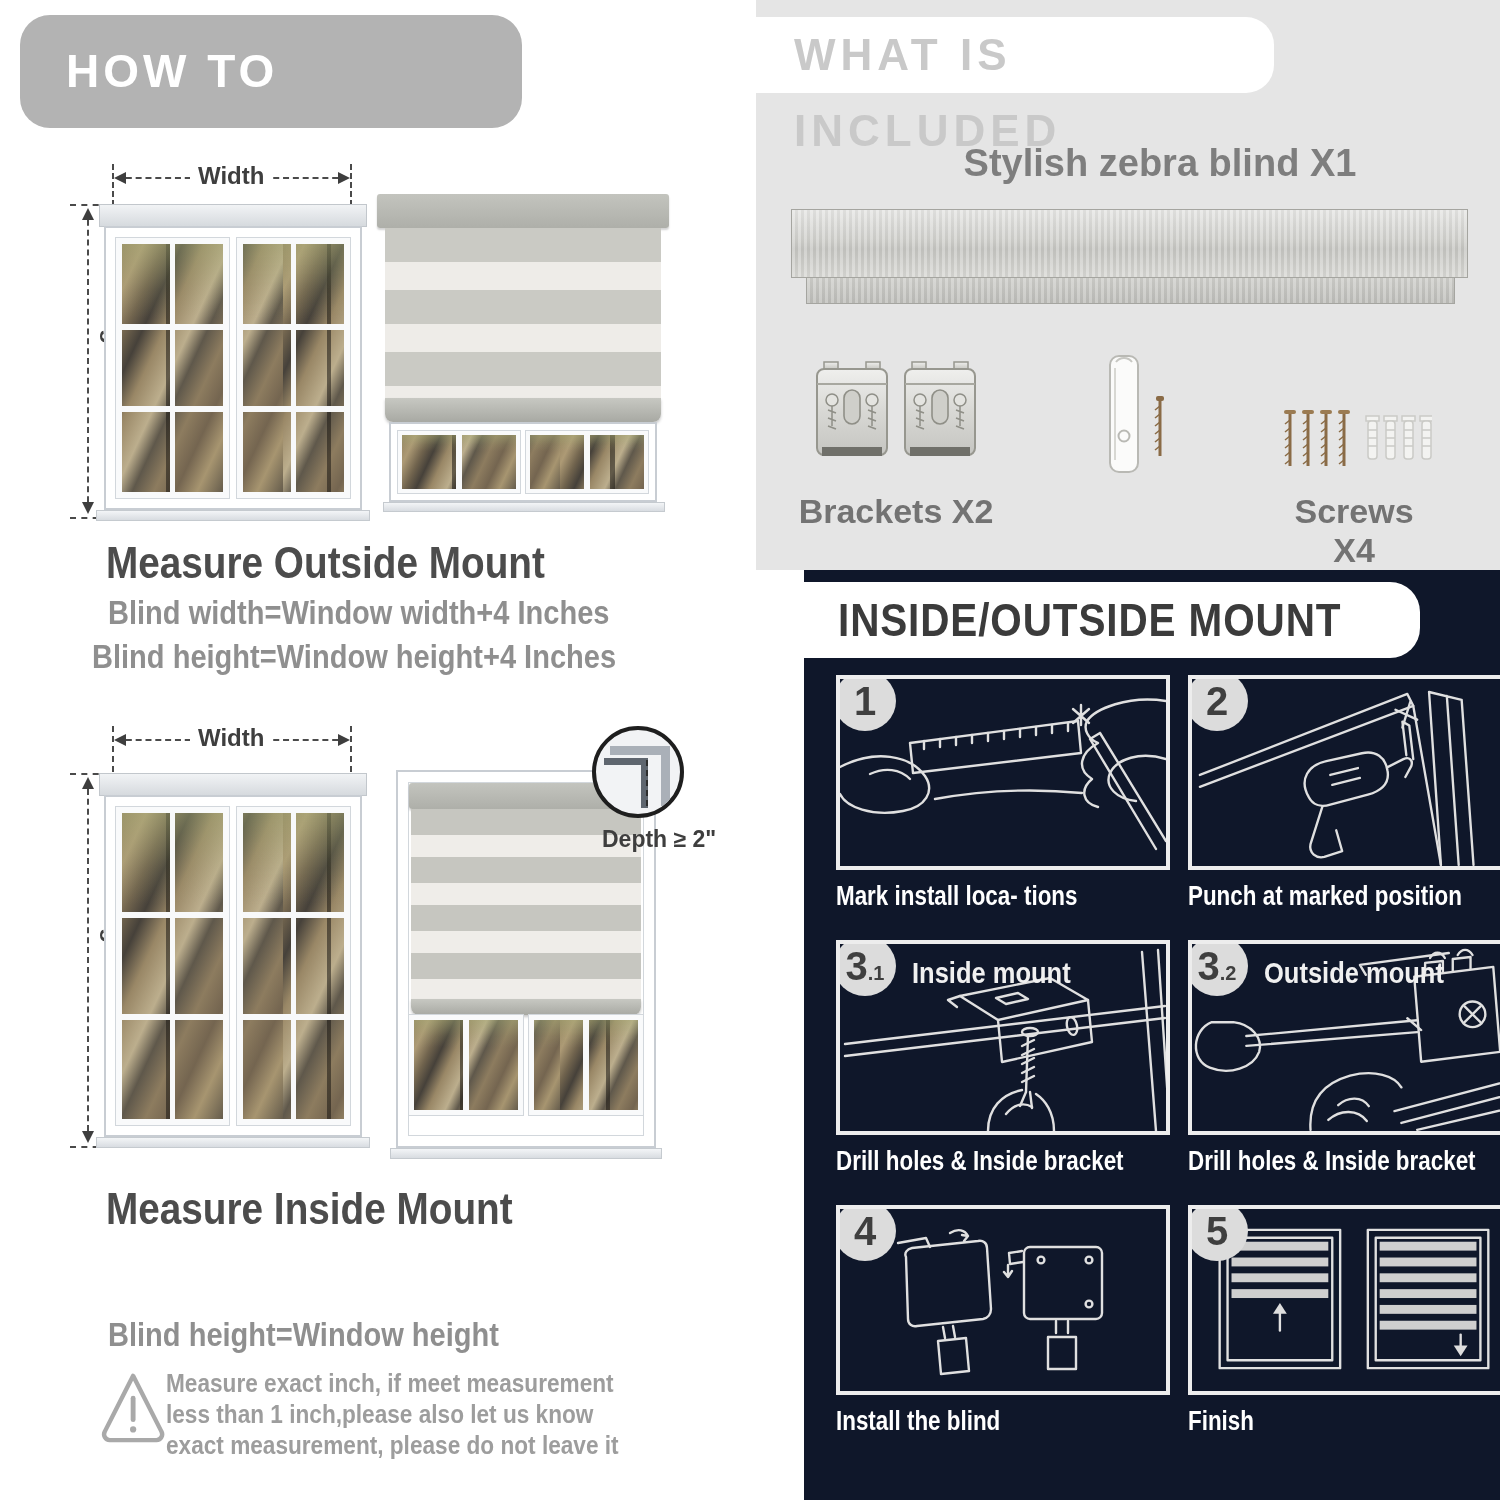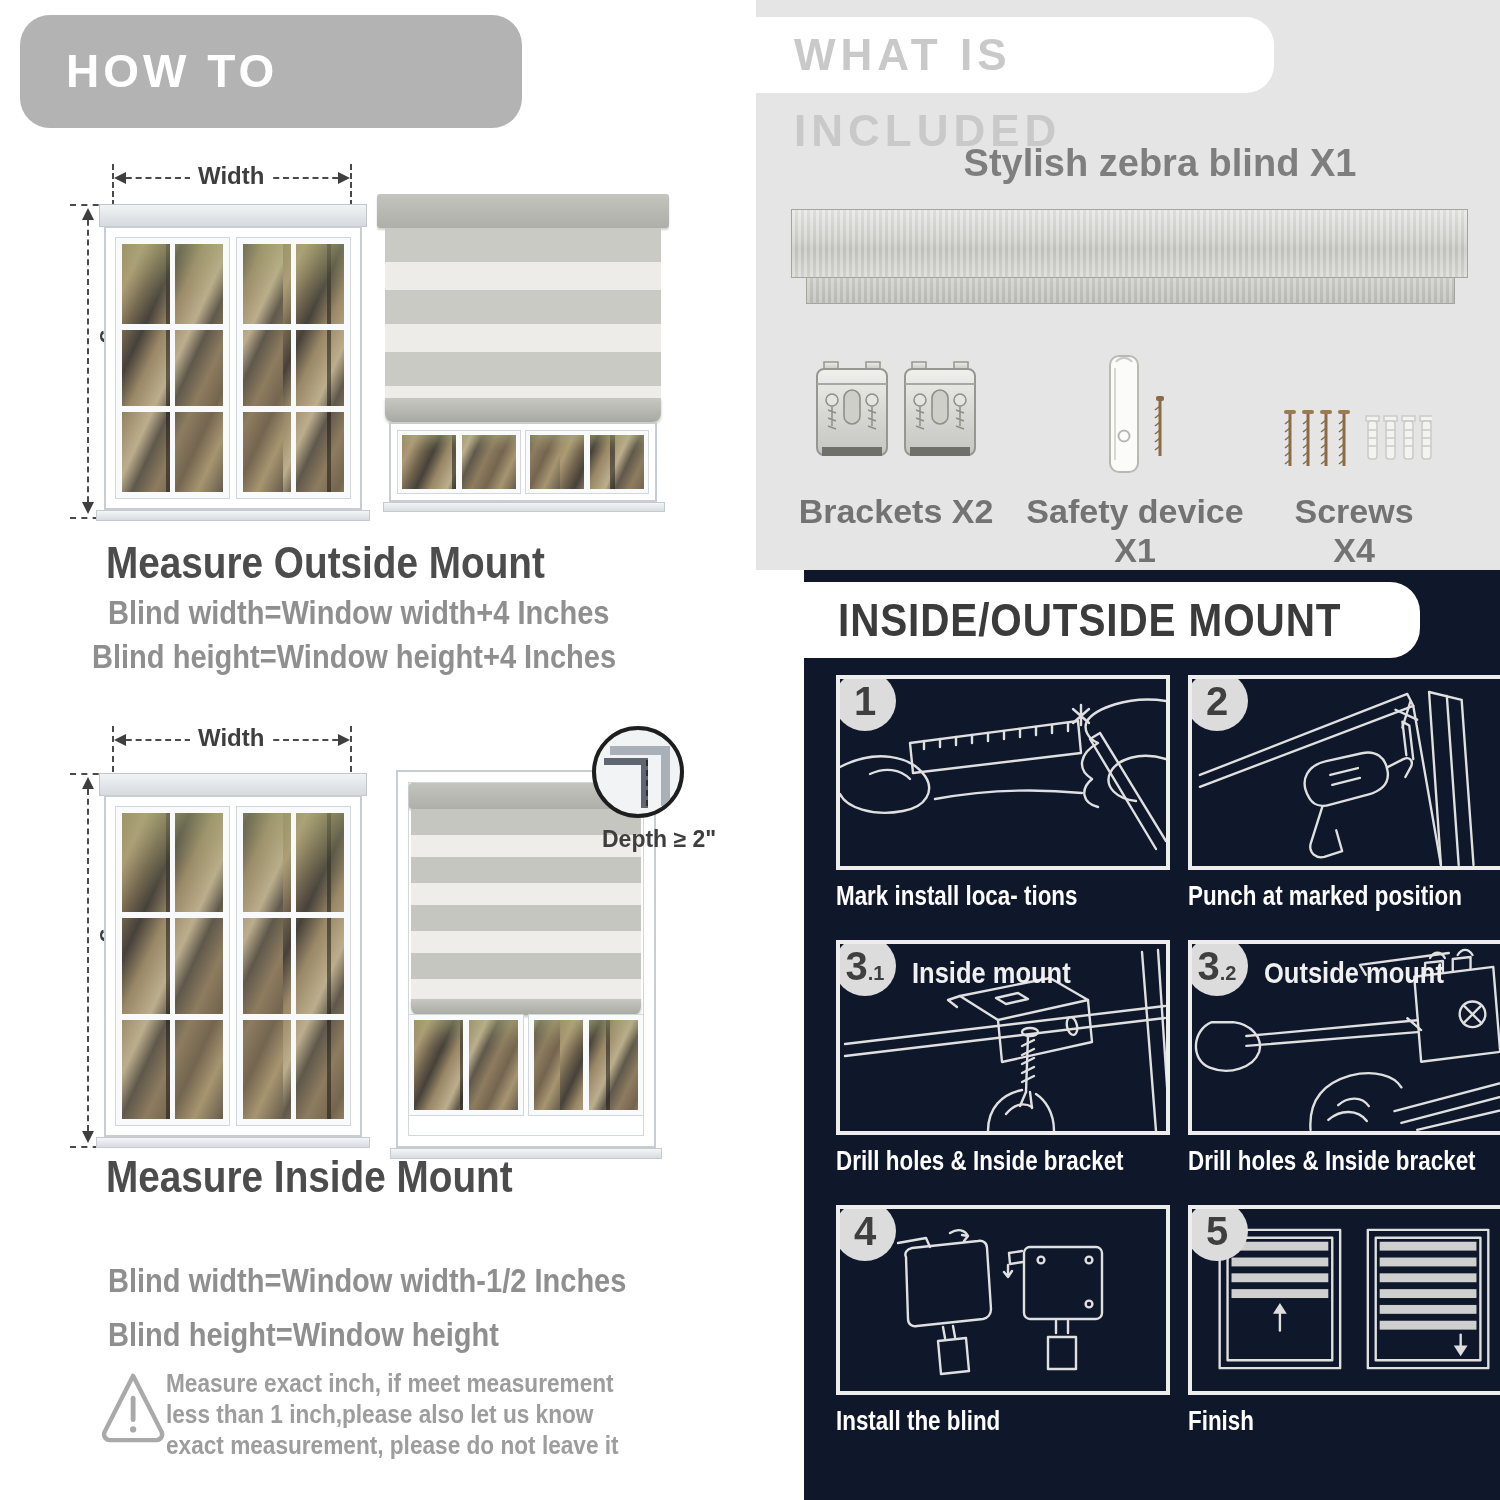--- a/index.html
+++ b/index.html
@@ -209,22 +209,21 @@
   </div>
   <div class="sill" style="left:390px;top:1148px;width:272px;height:11px;"></div>
 
   <div class="magnifier" style="left:592px;top:726px;">
     <div class="mag-l1"></div>
     <div class="mag-l2"></div>
     <div class="mag-dash"></div>
   </div>
   <div class="depth-label" style="left:602px;top:826px;">Depth ≥ 2"</div>
 
-  <div class="heading-dark" style="left:106px;top:1152px;"><span class="cond">Measure Inside Mount</span></div>
-  <div class="formula" style="left:108px;top:1262px;"><span class="cond">Blind width=Window width-1/2 Inches</span></div>
+  <div class="heading-dark" style="left:106px;top:1184px;"><span class="cond">Measure Inside Mount</span></div>
   <div class="formula" style="left:108px;top:1316px;"><span class="cond">Blind height=Window height</span></div>
 
   <div class="note-wrap">
     <svg width="68" height="80" viewBox="0 0 68 80">
       <path d="M34,7 L63,64 a6,6 0 0 1 -5,9 L10,73 a6,6 0 0 1 -5,-9 Z" fill="none" stroke="#a9a9a9" stroke-width="4.5" stroke-linejoin="round"></path>
       <line x1="34" y1="30" x2="34" y2="52" stroke="#a9a9a9" stroke-width="5" stroke-linecap="round"></line>
       <circle cx="34" cy="62" r="3.2" fill="#a9a9a9"></circle>
     </svg>
     <div class="note-text">Measure exact inch, if meet measurement less than 1 inch,please also let us know exact measurement, please do not leave it</div>
   </div>
@@ -320,21 +319,20 @@
           </g>
         <g transform="translate(140,8)">
             <rect x="0" y="0" width="13" height="5"></rect>
             <rect x="2" y="5" width="9" height="38" rx="3"></rect>
             <path d="M2,14 h9 M2,22 h9 M2,30 h9" fill="none"></path>
           </g>
       </g>
     </svg>
 
     <div class="item-label" style="left:40px;width:200px;text-align:center;">Brackets X2</div>
-    <div class="item-label" style="left:264px;width:230px;">Safety device X1</div>
     <div class="item-label" style="left:516px;width:164px;">Screws X4</div>
   </div>
 
   <div class="right-dark">
     <div class="badge-mount"><span class="cond">INSIDE/OUTSIDE MOUNT</span></div>
 
     <div class="step" style="left:32px;top:105px;">
       <div class="panel" style="width:334px;height:195px;">
         <svg class="art" viewBox="0 0 326 187">
           <path d="M70,64 L238,42 L241,74 L73,94 Z"></path>

